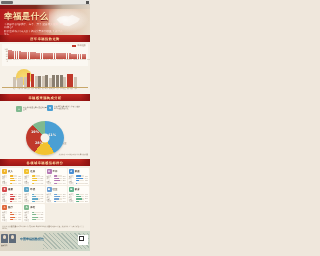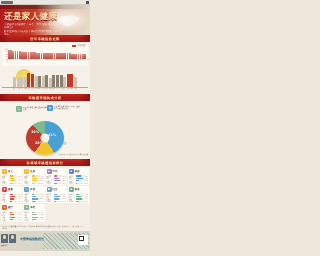--- a/index.html
+++ b/index.html
@@ -118,21 +118,21 @@
 
   <div class="topbar">
     <div class="logo"></div>
     <div class="sp"></div>
     <div class="sq"></div>
   </div>
 
   <div class="hero">
     <div class="strip"></div>
     <div class="mapghost"></div>
-    <h1>还是家人健康</h1>
+    <h1>幸福是什么</h1>
     <div class="sub">
       <div>幸福是什么?是房子、车子、票子,还是家人健康、工作顺心?</div>
       <div>数据告诉你,中国人的幸福感究竟来自哪里,又被什么左右。</div>
     </div>
   </div>
 
   <div class="sec-head">
     <div class="orn"></div>
     <div class="orn r"></div>
     <span>历年幸福指数走势</span>

